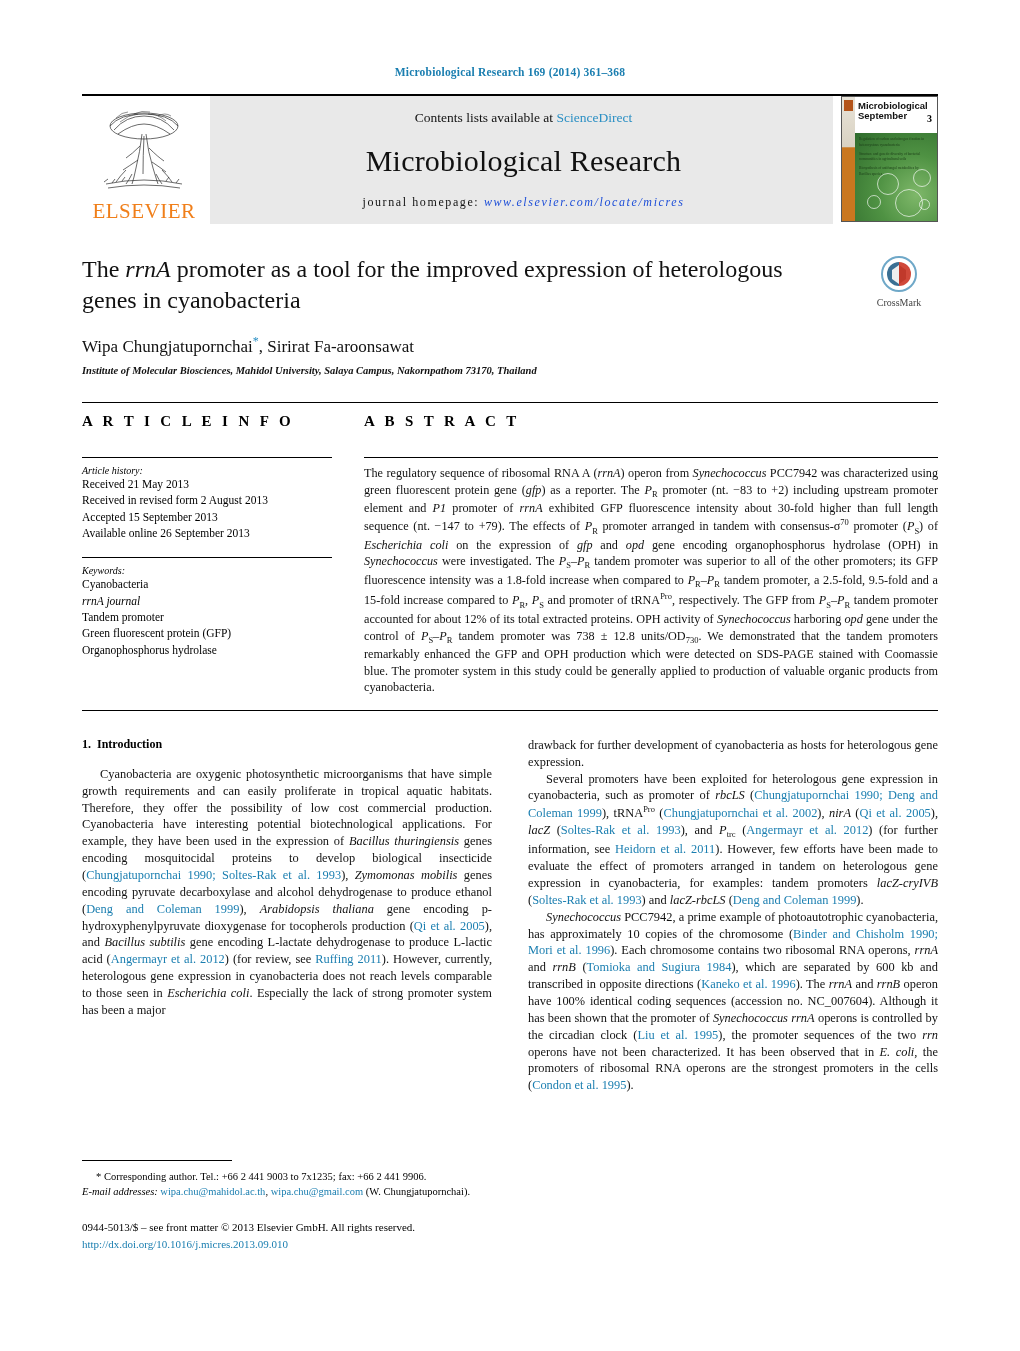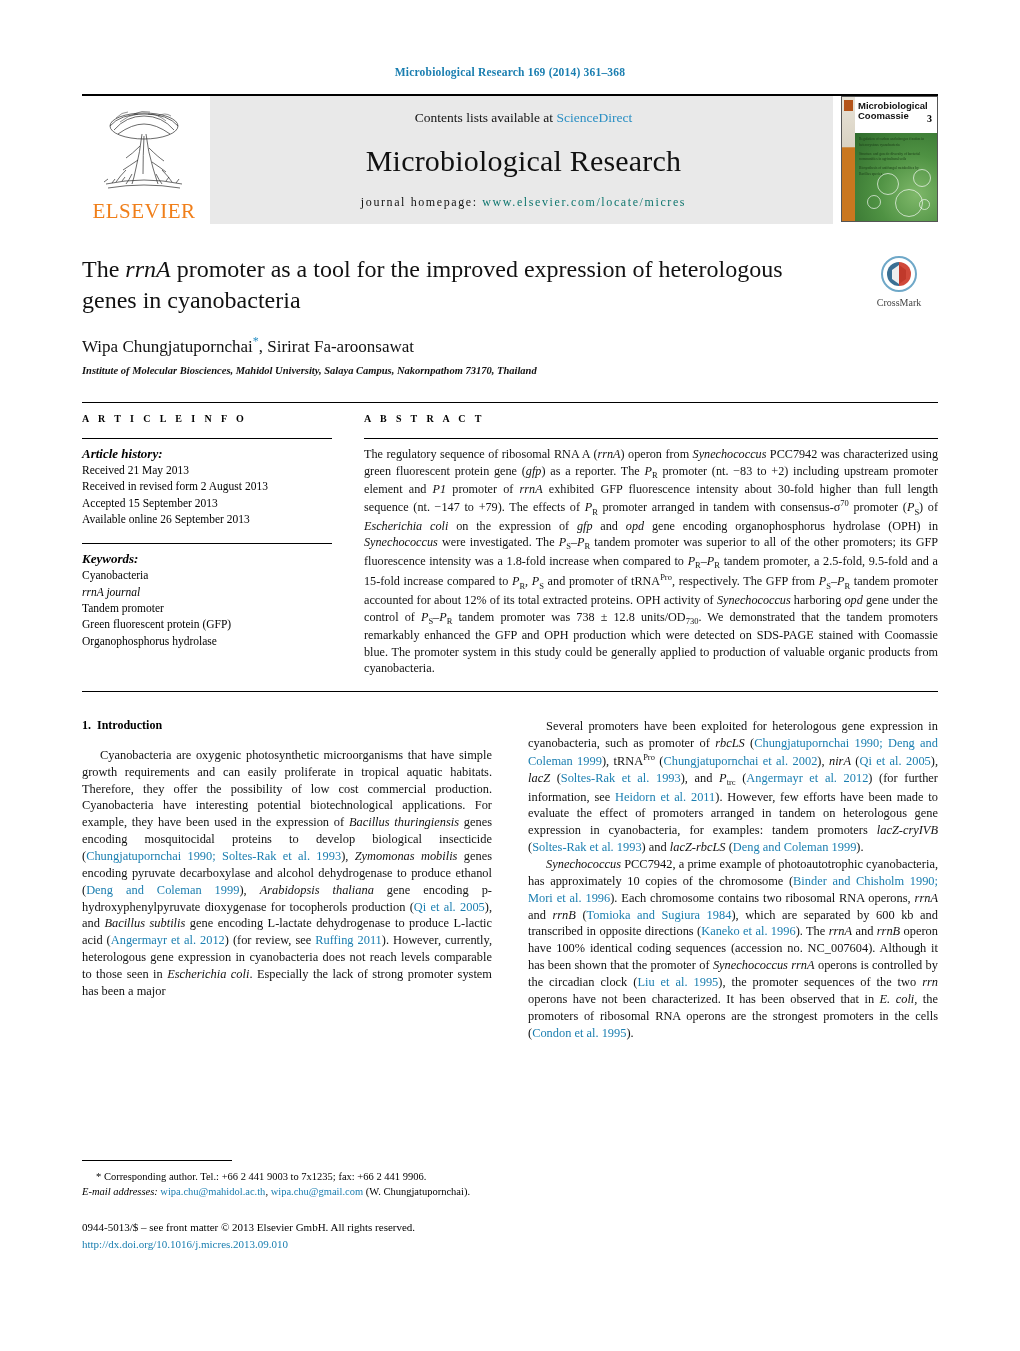--- a/index.html
+++ b/index.html
@@ -79,21 +79,21 @@
     font-size: 30px;
     font-weight: 400;
     color: #111;
     letter-spacing: .2px;
   }
   .homepage-line {
     font-size: 12px;
     letter-spacing: 1.6px;
     color: #111;
   }
-  .homepage-line .url { color: #0f766e; }
+  .homepage-line .url { color: #1d4ed8; font-style: italic; }
   
   .cover-thumb {
     flex: 0 0 97px;
     width: 97px;
     height: 126px;
     border: 1px solid #555;
     box-sizing: border-box;
     position: relative;
     overflow: hidden;
     background: #fff;
@@ -175,31 +175,31 @@
   .col-info {
     flex: 0 0 250px;
     width: 250px;
     padding-right: 24px;
   }
   .col-abstract {
     flex: 1 1 auto;
     padding-left: 8px;
   }
   .sec-head {
-    font-size: 10px;
+    font-size: 15px;
     font-weight: bold;
     letter-spacing: 3.4px;
     font-family: "Liberation Serif", serif;
-    margin-bottom: 14px;
+    margin-bottom: 27px;
   }
   .rule { border-top: 1.3px solid #000; margin: 6px 0 7px 0; }
   .hist-label, .kw-label {
     font-style: italic;
-    font-weight: bold;
-    font-size: 13px;
+    font-weight: normal;
+    font-size: 10px;
   }
   .hist-line, .kw-line {
     font-size: 11.5px;
     line-height: 1.42;
   }
   .kw-line em { font-style: italic; }
   .abstract-body {
     font-size: 12.2px;
     line-height: 1.35;
     text-align: justify;
@@ -319,21 +319,21 @@
       </div>
     </div>
 
     <div class="cover-thumb">
       <div class="cover-inner">
         <div class="cover-spine">
           <div class="cover-spine-box"></div>
         </div>
         <div class="cover-title">
           <div>Microbiological</div>
-          <div>Coomassie</div>
+          <div>September</div>
         </div>
         <div class="cover-num">3</div>
         <div class="cover-green">
           <div class="cover-circle" style="width:26px;height:26px;left:40px;top:56px;"></div>
           <div class="cover-circle" style="width:16px;height:16px;left:58px;top:36px;"></div>
           <div class="cover-circle" style="width:12px;height:12px;left:12px;top:62px;"></div>
           <div class="cover-circle" style="width:20px;height:20px;left:22px;top:40px;"></div>
           <div class="cover-circle" style="width:9px;height:9px;left:64px;top:66px;"></div>
         </div>
         <div class="cover-bullets">
@@ -399,20 +399,23 @@
     <div class="bcol">
       <div class="sec-title">
         <span>1.</span>&nbsp;&nbsp;<span>Introduction</span>
       </div>
       <p class="para">
         Cyanobacteria are oxygenic photosynthetic microorganisms that have simple growth requirements and can easily proliferate in tropical aquatic habitats. Therefore, they offer the possibility of low cost commercial production. Cyanobacteria have interesting potential biotechnological applications. For example, they have been used in the expression of <em>Bacillus thuringiensis</em> genes encoding mosquitocidal proteins to develop biological insecticide (<span class="ref">Chungjatupornchai 1990; Soltes-Rak et al. 1993</span>), <em>Zymomonas mobilis</em> genes encoding pyruvate decarboxylase and alcohol dehydrogenase to produce ethanol (<span class="ref">Deng and Coleman 1999</span>), <em>Arabidopsis thaliana</em> gene encoding p-hydroxyphenylpyruvate dioxygenase for tocopherols production (<span class="ref">Qi et al. 2005</span>), and <em>Bacillus subtilis</em> gene encoding <span class="sc">L</span>-lactate dehydrogenase to produce <span class="sc">L</span>-lactic acid (<span class="ref">Angermayr et al. 2012</span>) (for review, see <span class="ref">Ruffing 2011</span>). However, currently, heterologous gene expression in cyanobacteria does not reach levels comparable to those seen in <em>Escherichia coli</em>. Especially the lack of strong promoter system has been a major
       </p>
     </div>
 
     <div class="bcol">
+      <p class="para noindent">
+        drawback for further development of cyanobacteria as hosts for heterologous gene expression.
+      </p>
       <p class="para">
         Several promoters have been exploited for heterologous gene expression in cyanobacteria, such as promoter of <em>rbcLS</em> (<span class="ref">Chungjatupornchai 1990; Deng and Coleman 1999</span>), tRNA<sup>Pro</sup> (<span class="ref">Chungjatupornchai et al. 2002</span>), <em>nirA</em> (<span class="ref">Qi et al. 2005</span>), <em>lacZ</em> (<span class="ref">Soltes-Rak et al. 1993</span>), and <em>P</em><sub>trc</sub> (<span class="ref">Angermayr et al. 2012</span>) (for further information, see <span class="ref">Heidorn et al. 2011</span>). However, few efforts have been made to evaluate the effect of promoters arranged in tandem on heterologous gene expression in cyanobacteria, for examples: tandem promoters <em>lacZ-cryIVB</em> (<span class="ref">Soltes-Rak et al. 1993</span>) and <em>lacZ-rbcLS</em> (<span class="ref">Deng and Coleman 1999</span>).
       </p>
       <p class="para">
         <em>Synechococcus</em> PCC7942, a prime example of photoautotrophic cyanobacteria, has approximately 10 copies of the chromosome (<span class="ref">Binder and Chisholm 1990; Mori et al. 1996</span>). Each chromosome contains two ribosomal RNA operons, <em>rrnA</em> and <em>rrnB</em> (<span class="ref">Tomioka and Sugiura 1984</span>), which are separated by 600 kb and transcribed in opposite directions (<span class="ref">Kaneko et al. 1996</span>). The <em>rrnA</em> and <em>rrnB</em> operon have 100% identical coding sequences (accession no. NC_007604). Although it has been shown that the promoter of <em>Synechococcus rrnA</em> operons is controlled by the circadian clock (<span class="ref">Liu et al. 1995</span>), the promoter sequences of the two <em>rrn</em> operons have not been characterized. It has been observed that in <em>E. coli</em>, the promoters of ribosomal RNA operons are the strongest promoters in the cells (<span class="ref">Condon et al. 1995</span>).
       </p>
     </div>
   </div>
 
   <div class="footnote-zone">

